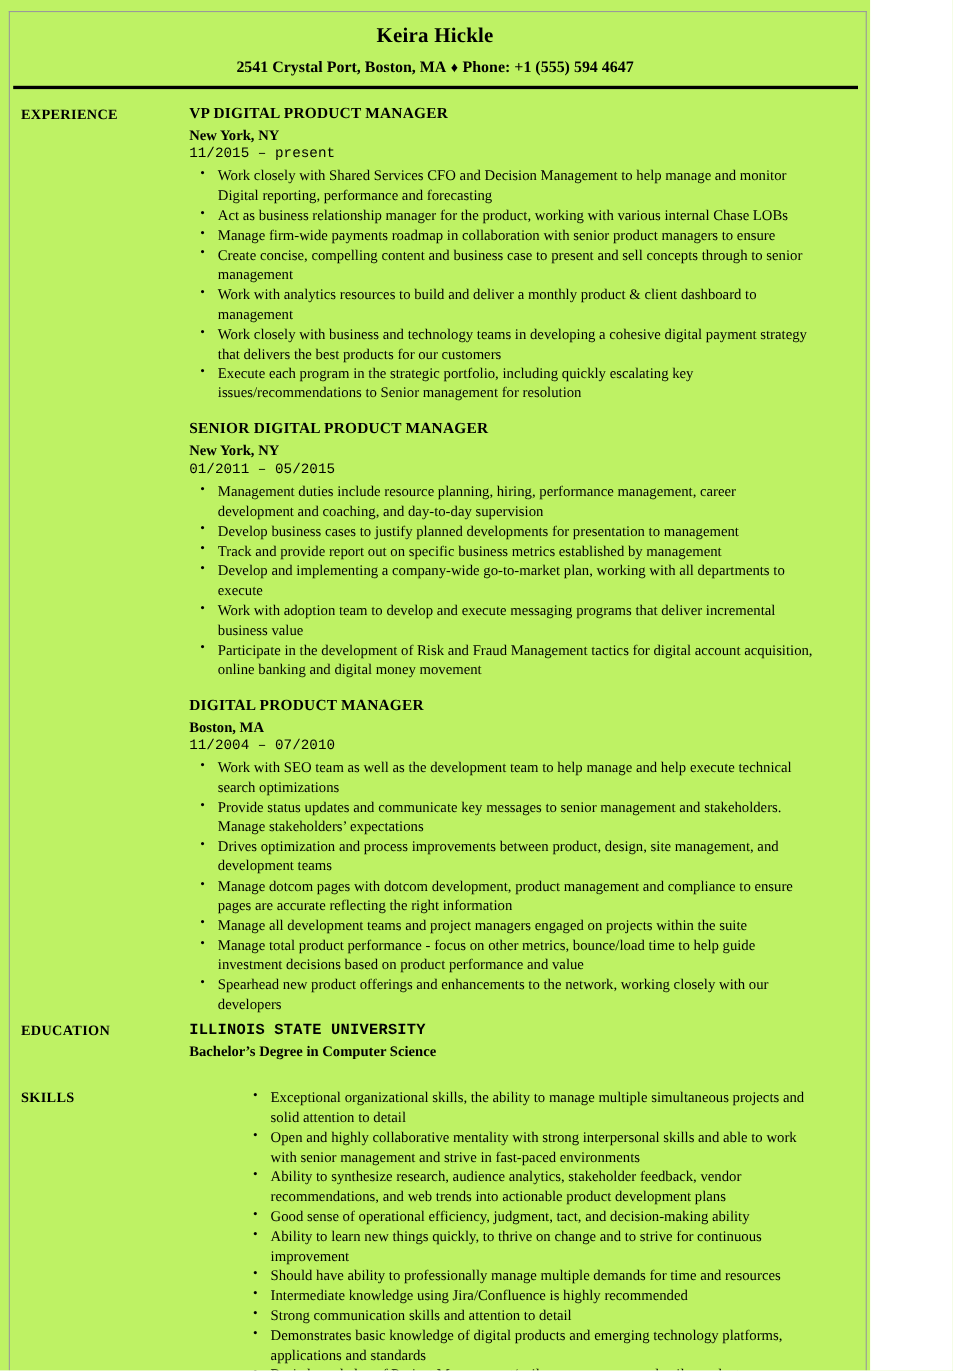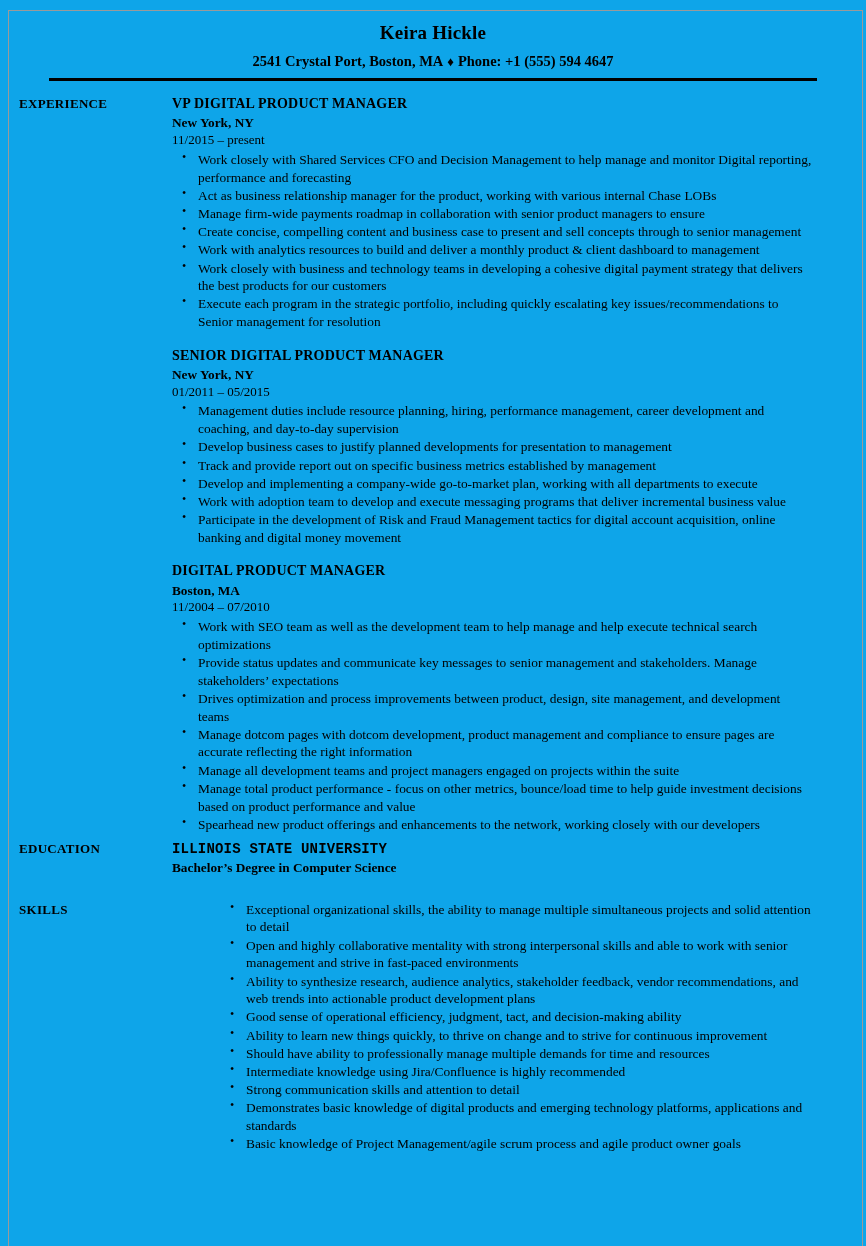--- a/index.html
+++ b/index.html
@@ -6,23 +6,23 @@
     margin: 0;
     padding: 0;
     background: #ffffff;
   }
   body {
     font-family: "Liberation Serif", "DejaVu Serif", serif;
     color: #000000;
   }
   .page {
     position: relative;
-    width: 866px;
+    width: 791px;
     height: 1246px;
-    background: #0ea5e9;
+    background: #bef264;
     overflow: hidden;
     box-sizing: border-box;
   }
   .page-border-left {
     position: absolute;
     left: 8px;
     top: 10px;
     bottom: 0;
     width: 1px;
     background: #9a9a9a;
@@ -122,20 +122,21 @@
     font-size: 13.3px;
     font-weight: bold;
     line-height: 1.25;
     margin: 0;
   }
   .job-dates {
     font-size: 13px;
     font-weight: normal;
     line-height: 1.3;
     margin: 0 0 2px 0;
+    font-family: Liberation Mono, monospace;
   }
 
   ul.bullets {
     list-style: none;
     margin: 0;
     padding: 0;
   }
   ul.bullets > li {
     position: relative;
     font-size: 13.4px;

